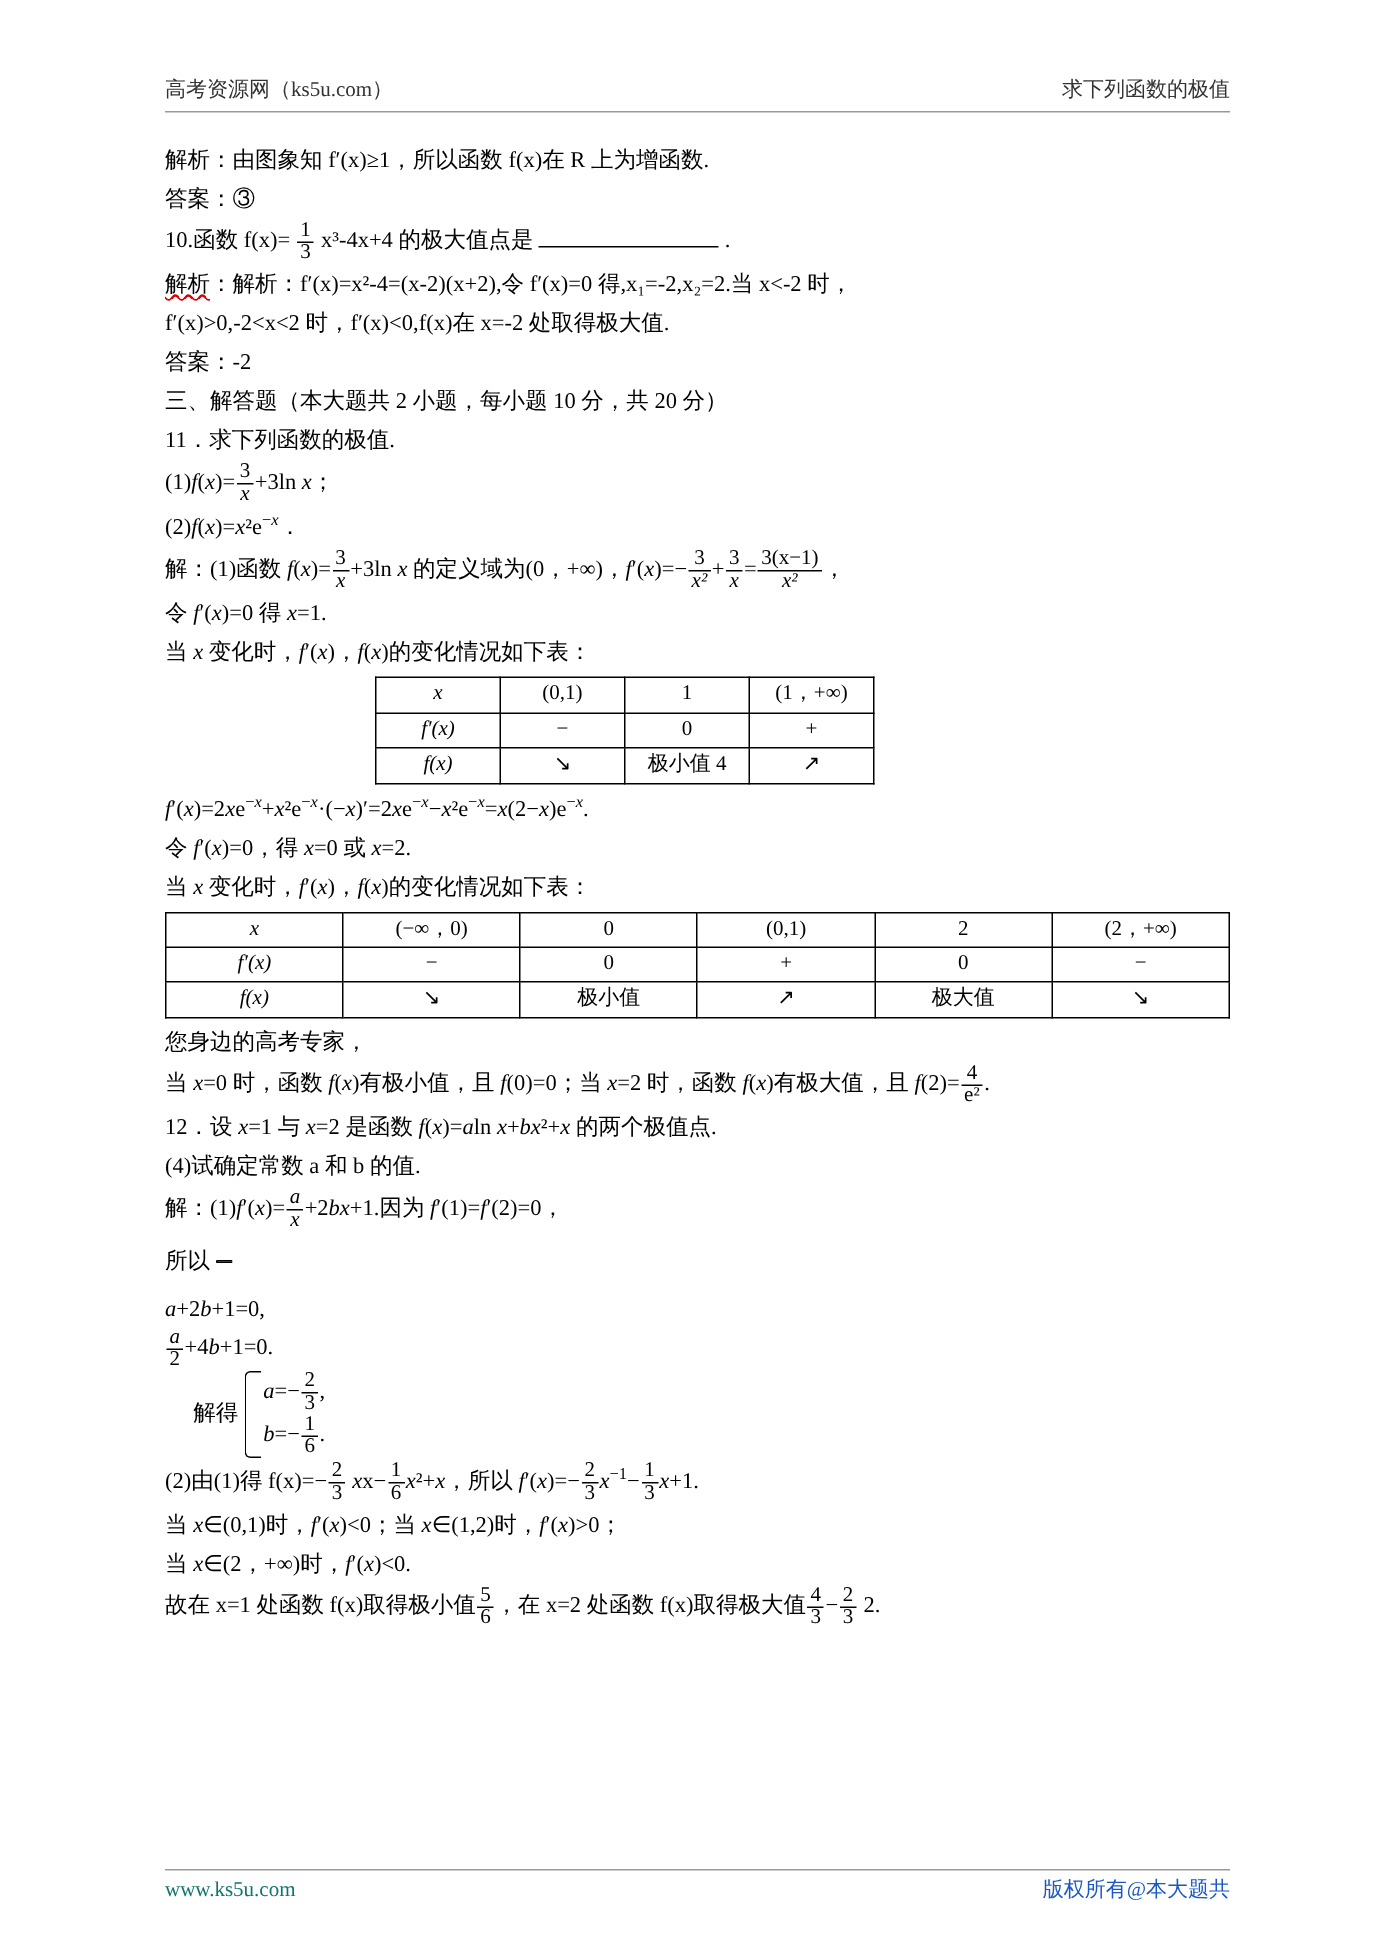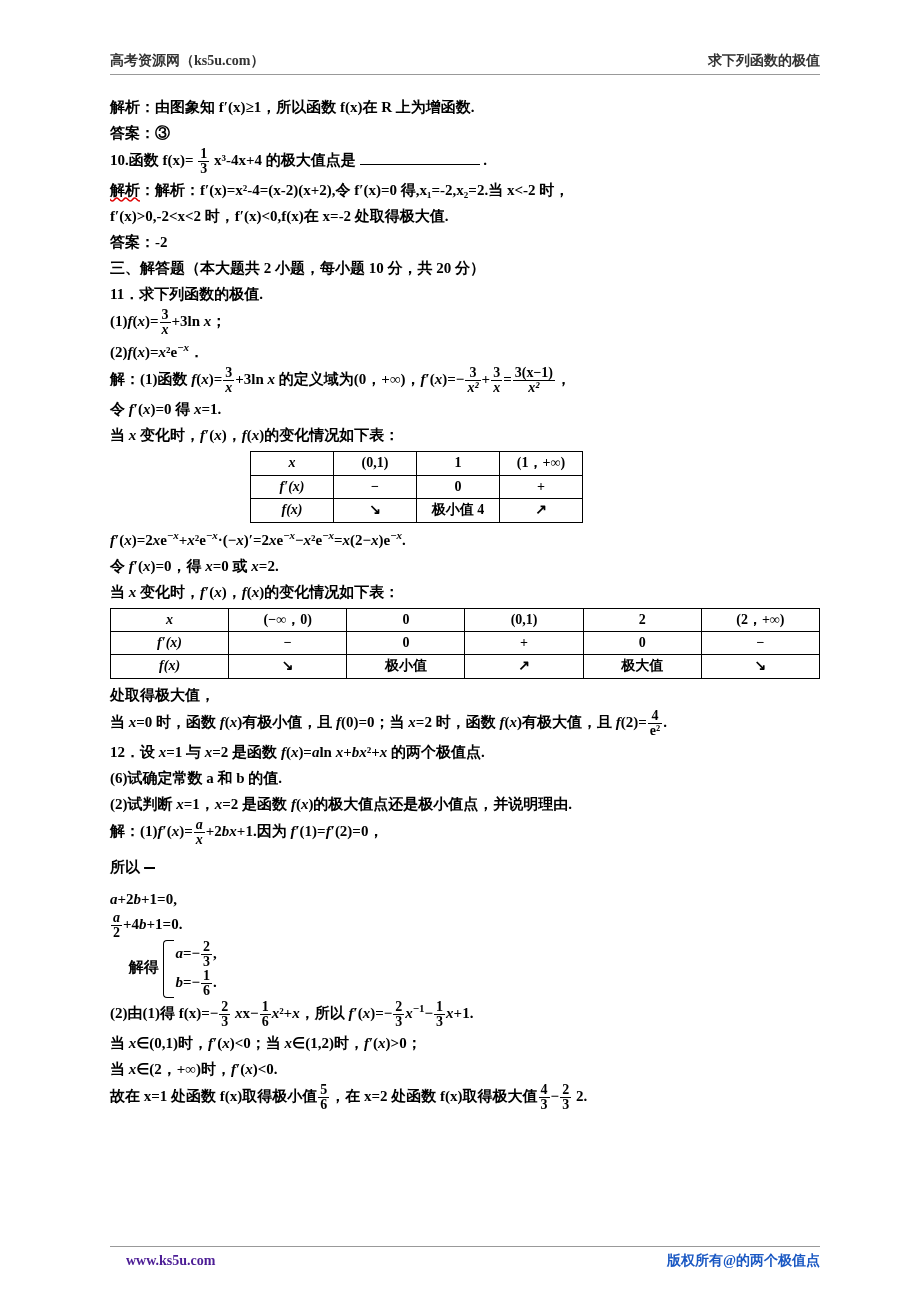--- a/index.html
+++ b/index.html
@@ -10,21 +10,20 @@
     color: #000;
     font-size: 15px;
     line-height: 1.6;
   }
   .page {
     width: 920px;
     min-height: 1302px;
     box-sizing: border-box;
     padding: 50px 100px 30px 110px;
     position: relative;
-    font-weight: bold;
   }
   .header {
     display: flex;
     justify-content: space-between;
     font-size: 14px;
     color: #333;
     border-bottom: 1px solid #999;
     padding-bottom: 2px;
     margin-bottom: 20px;
   }
@@ -95,21 +94,21 @@
     position: absolute;
     bottom: 30px;
     left: 110px;
     right: 100px;
     display: flex;
     justify-content: space-between;
     border-top: 1px solid #999;
     padding-top: 3px;
     font-size: 14px;
   }
-  .footer .url { color: #4c1d95; margin-left: 16px; }
+  .footer .url { color: #0f766e; }
   .footer .copy { color: #1a58c3; }
   .sup { vertical-align: super; font-size: 11px; }
 </style>
 </head>
 <body>
 
 <div class="page">
 
   <div class="header">
     <span>高考资源网（ks5u.com）</span>
@@ -205,28 +204,27 @@
         <td class="firstcol italic">f(x)</td>
         <td>↘</td>
         <td>极小值</td>
         <td>↗</td>
         <td>极大值</td>
         <td>↘</td>
       </tr>
     </tbody>
       </table>
 
-    <p class="line">处取得极大值，</p>
+    <p class="line">您身边的高考专家，</p>
     <p class="line">
       当 <span class="italic">x</span>=0 时，函数 <span class="italic">f</span>(<span class="italic">x</span>)有极小值，且 <span class="italic">f</span>(0)=0；当 <span class="italic">x</span>=2 时，函数 <span class="italic">f</span>(<span class="italic">x</span>)有极大值，且 <span class="italic">f</span>(2)=<span class="frac"><span class="num">4</span><span class="den">e²</span></span>.
     </p>
 
     <p class="line">12．设 <span class="italic">x</span>=1 与 <span class="italic">x</span>=2 是函数 <span class="italic">f</span>(<span class="italic">x</span>)=<span class="italic">a</span>ln <span class="italic">x</span>+<span class="italic">b</span><span class="italic">x</span>²+<span class="italic">x</span> 的两个极值点.</p>
-    <p class="line">(6)试确定常数 a 和 b 的值.</p>
-    <p class="line">(2)试判断 <span class="italic">x</span>=1，<span class="italic">x</span>=2 是函数 <span class="italic">f</span>(<span class="italic">x</span>)的极大值点还是极小值点，并说明理由.</p>
+    <p class="line">(4)试确定常数 a 和 b 的值.</p>
 
     <p class="line">
       <span>解：</span>(1)<span class="italic">f</span>′(<span class="italic">x</span>)=<span class="frac"><span class="num italic">a</span><span class="den italic">x</span></span>+2<span class="italic">bx</span>+1.因为 <span class="italic">f</span>′(1)=<span class="italic">f</span>′(2)=0，
     </p>
 
     <p class="line" style="margin:8px 0;">
       <span>所以</span>
       <span class="brace">
         <span class="brace-body">
           </span>
@@ -250,15 +248,15 @@
     <p class="line">当 <span class="italic">x</span>∈(0,1)时，<span class="italic">f</span>′(<span class="italic">x</span>)&lt;0；当 <span class="italic">x</span>∈(1,2)时，<span class="italic">f</span>′(<span class="italic">x</span>)&gt;0；</p>
     <p class="line">当 <span class="italic">x</span>∈(2，+∞)时，<span class="italic">f</span>′(<span class="italic">x</span>)&lt;0.</p>
     <p class="line">
       <span>故在 x=1 处函数 f(x)取得极小值</span><span class="frac"><span class="num">5</span><span class="den">6</span></span><span>，在 x=2 处函数 f(x)取得极大值</span><span class="frac"><span class="num">4</span><span class="den">3</span></span><span>−</span><span class="frac"><span class="num">2</span><span class="den">3</span></span><span class="wavy"></span><span> 2.</span>
     </p>
 
   </div>
 
   <div class="footer">
     <span class="url">www.ks5u.com</span>
-    <span class="copy">版权所有@的两个极值点</span>
+    <span class="copy">版权所有@本大题共</span>
   </div>
 </div>
 
 </body></html>

